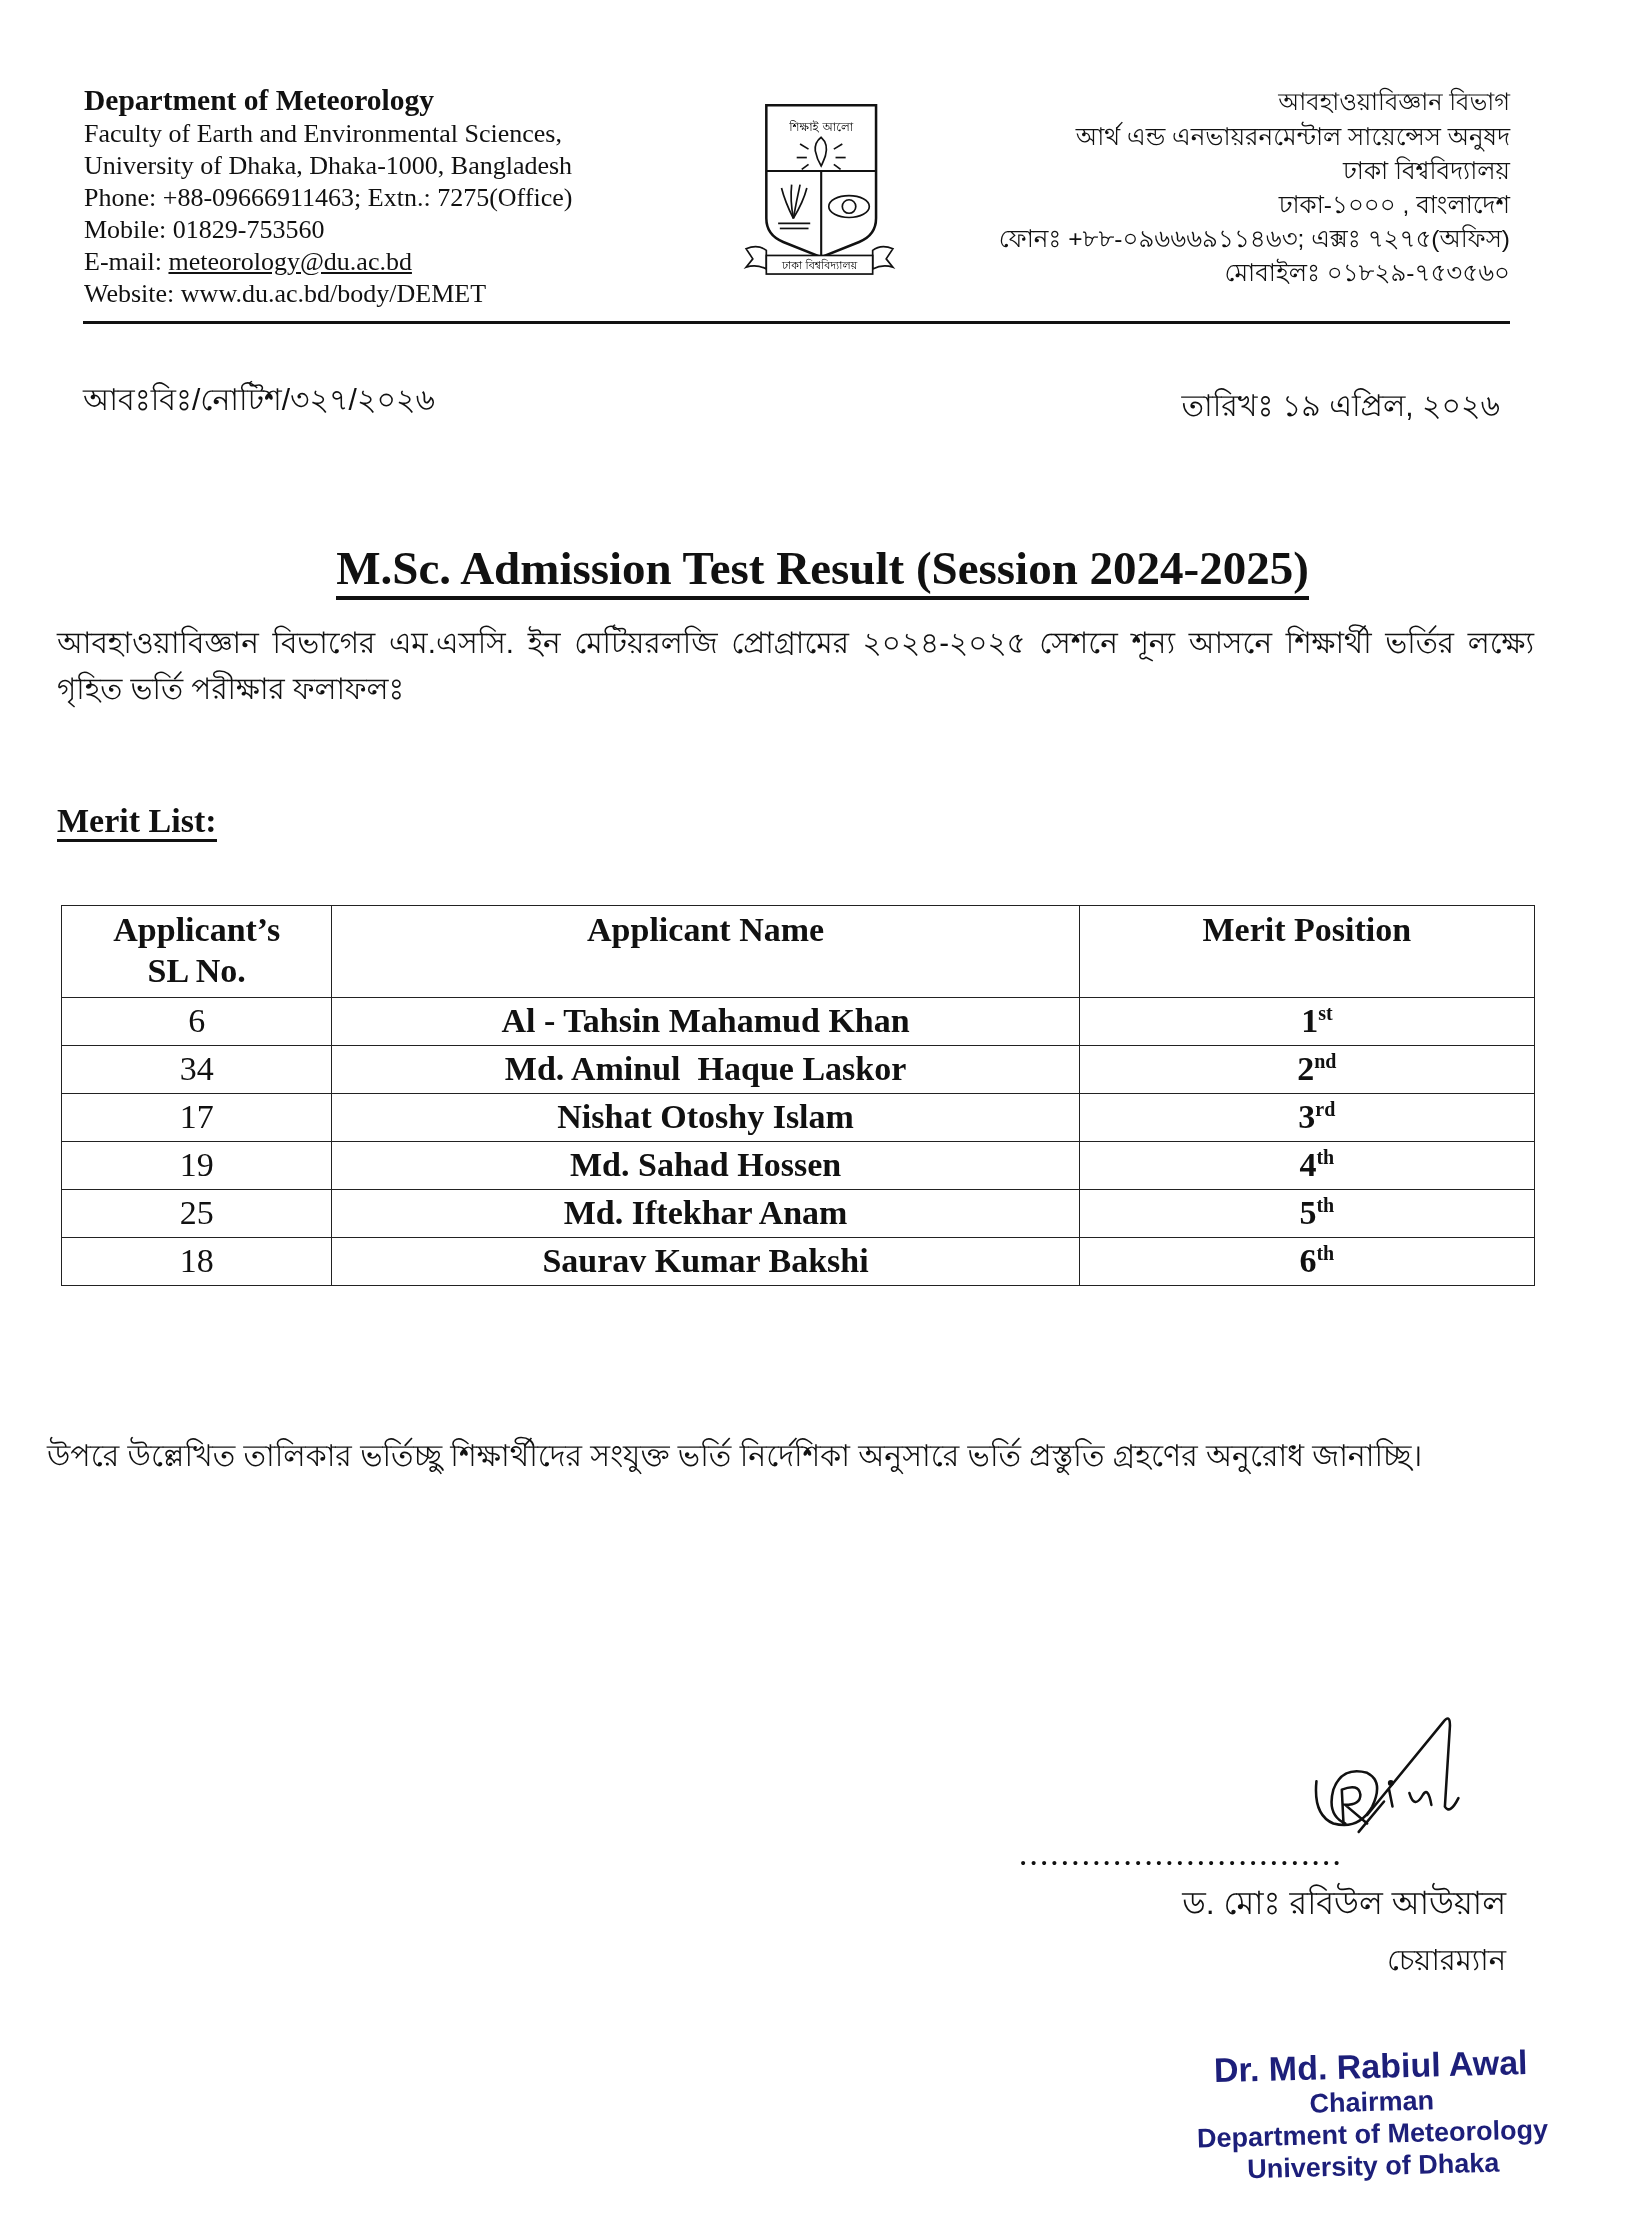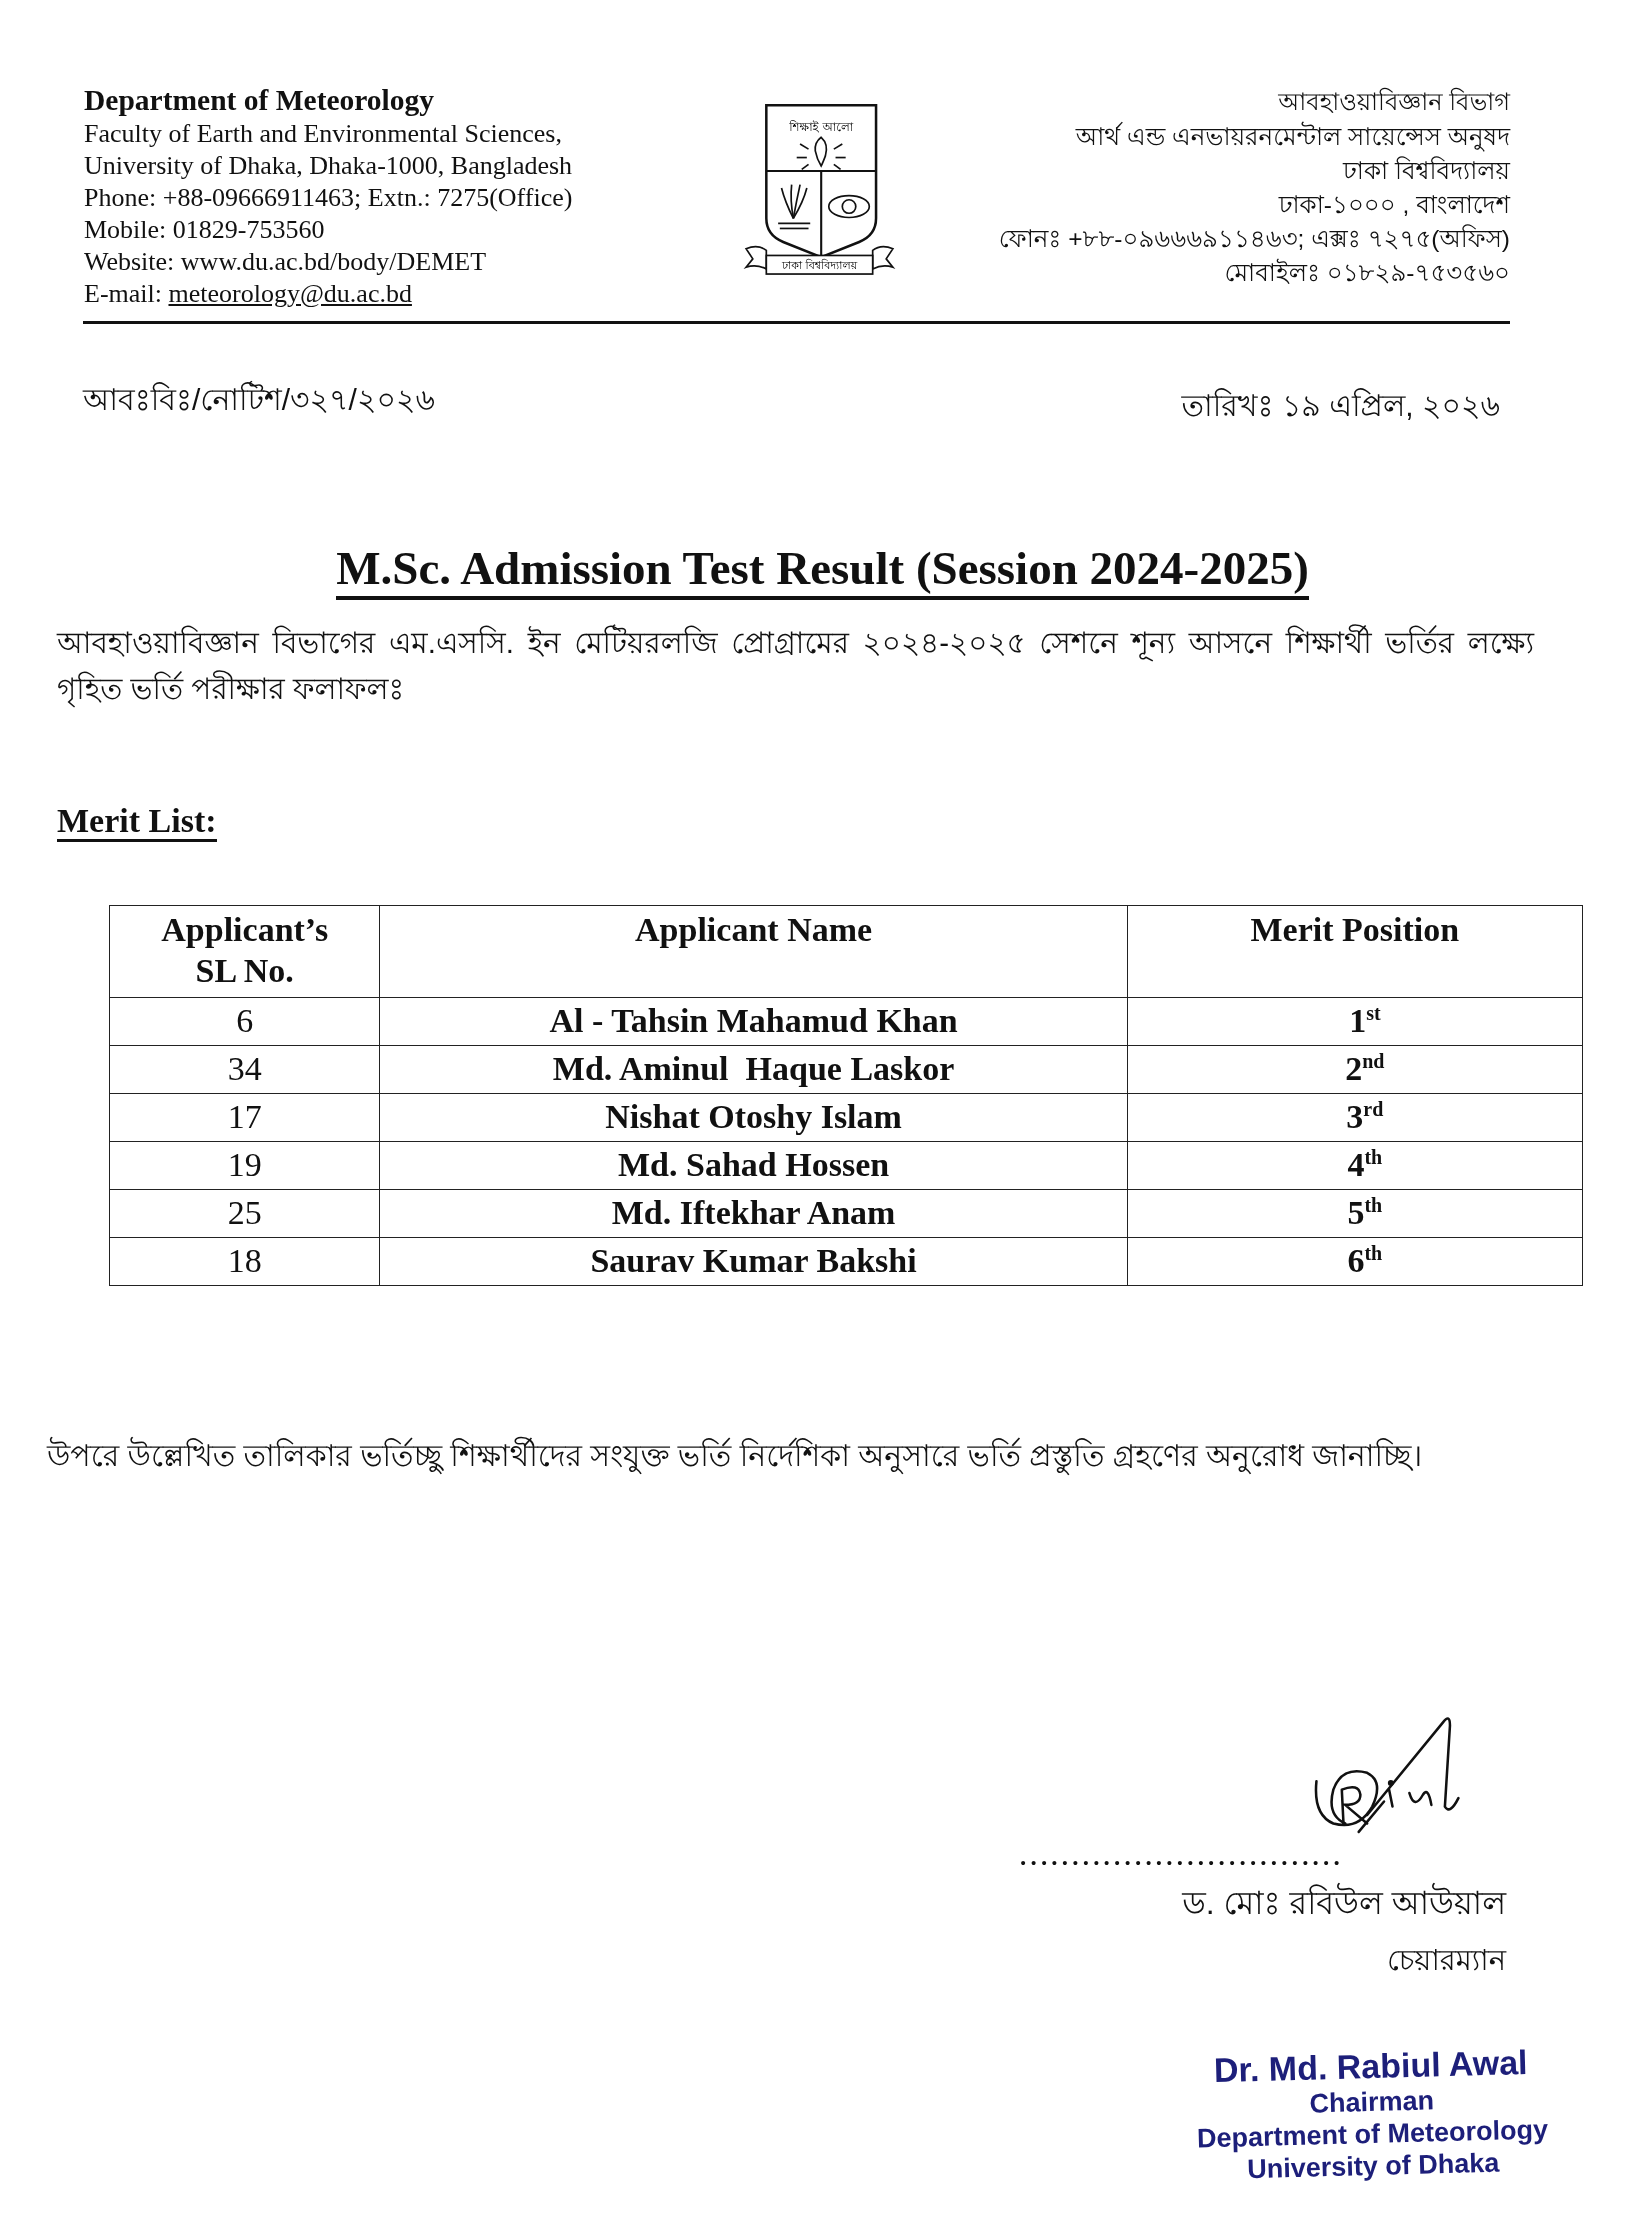--- a/index.html
+++ b/index.html
@@ -22,21 +22,21 @@
 
   
   .title { position:absolute; left:0; width:1645px; top:506px; text-align:center;margin-top:35px; }
   .title span { font-weight:bold; font-size:47px; border-bottom:4.2px solid #111; padding-bottom:1.7px; }
 
   .intro { position:absolute; left:57px; top:620px; width:1477px; font-size:29.5px; line-height:46px; text-align:justify; }
 
   .merit-label { position:absolute; left:57px; top:802px; font-size:34px; font-weight:bold; border-bottom:3.4px solid #111; line-height:37px; }
 
   
-  .merit-table { position:absolute; left:61px; top:905px; width:1474px; border-collapse:collapse; font-size:34px;margin-left:48px; }
+  .merit-table { position:absolute; left:61px; top:905px; width:1474px; border-collapse:collapse; font-size:34px; }
   .merit-table th, .merit-table td { border:1.7px solid #222; text-align:center; vertical-align:top; padding:0; }
   .merit-table th { font-weight:bold; height:88px; padding-top:3.4px; line-height:41px; }
   .merit-table td { height:47px; line-height:46px; }
   .merit-table td.name { font-weight:bold; }
   .merit-table td.pos { font-weight:bold;padding-left:20px; }
   .merit-table td.pos sup { font-size:20px; vertical-align:11.8px; line-height:0; }
   .col-sl { width:270px; } .col-name { width:748px; } .col-pos { width:456px; }
 
   .closing { position:absolute; left:47px; top:1431px; width:1469px; font-size:30px; line-height:49px; text-align:justify; }
 
@@ -51,22 +51,22 @@
 </style>
 </head>
 <body>
 
 <div class="hdr-left serif">
   <div class="dept">Department of Meteorology</div>
   <div>Faculty of Earth and Environmental Sciences,</div>
   <div>University of Dhaka, Dhaka-1000, Bangladesh</div>
   <div>Phone: +88-09666911463; Extn.: 7275(Office)</div>
   <div>Mobile: 01829-753560</div>
+  <div><span>E-mail: </span><span class="email-val">meteorology@du.ac.bd</span></div>
   <div>Website: www.du.ac.bd/body/DEMET</div>
-  <div><span>E-mail: </span><span class="email-val">meteorology@du.ac.bd</span></div>
 </div>
 
 <div class="logo">
   <svg width="157" height="186" viewBox="0 0 186 220">
     <path d="M30 6 H160 V140 Q160 160 140 168 L95 186 L50 168 Q30 160 30 140 Z" fill="none" stroke="#111" stroke-width="3"></path>
     <line x1="30" y1="84" x2="160" y2="84" stroke="#111" stroke-width="2.5"></line>
     <line x1="95" y1="84" x2="95" y2="186" stroke="#111" stroke-width="2.5"></line>
     <text x="95" y="36" font-size="14" text-anchor="middle" font-family="DejaVu Sans, sans-serif">শিক্ষাই আলো</text>
     <path d="M95 44 Q104 52 100 66 Q97 74 95 78 Q90 70 88 60 Q87 50 95 44 Z" fill="none" stroke="#111" stroke-width="2"></path>
     <g stroke="#111" stroke-width="2">

